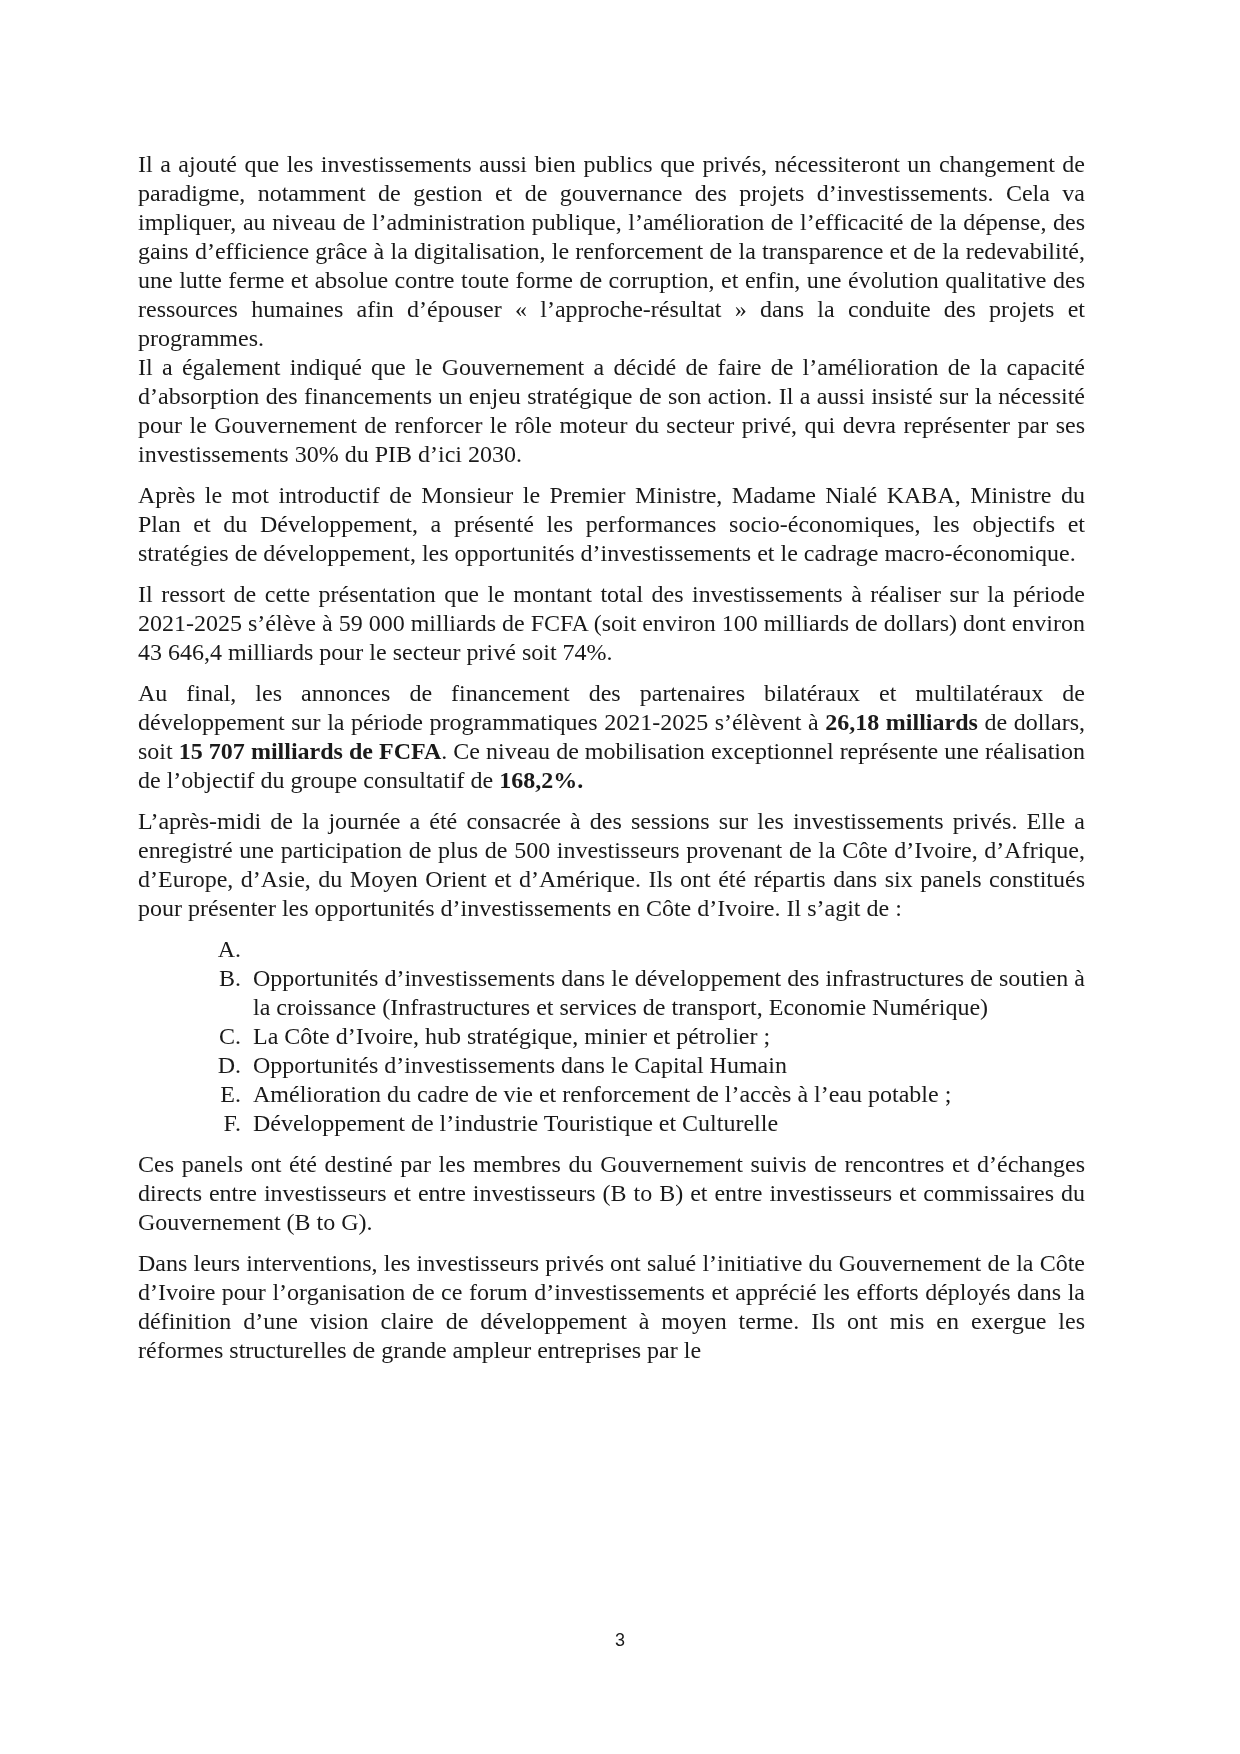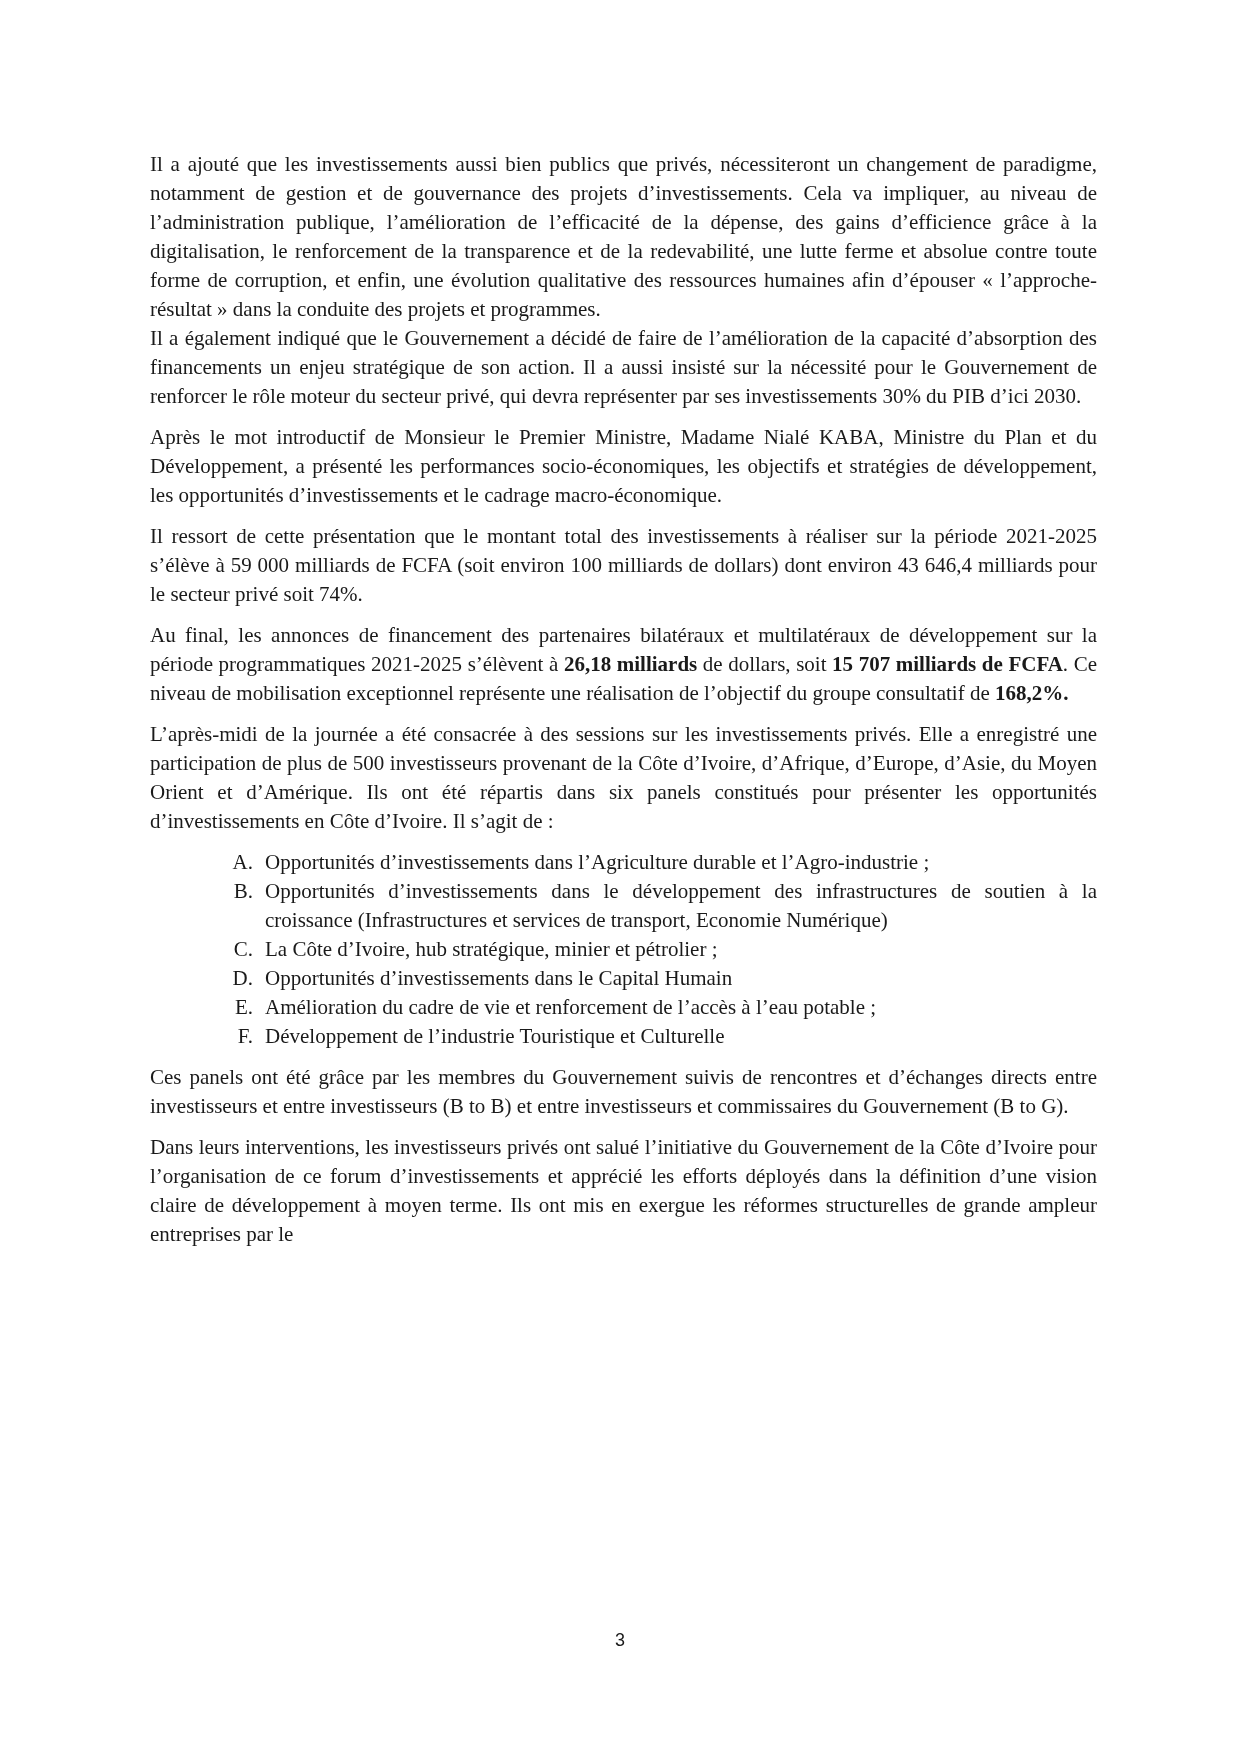--- a/index.html
+++ b/index.html
@@ -1,20 +1,20 @@
 <!DOCTYPE html>
 <html><head>
   <meta charset="utf-8">
   <style>
     html, body { margin: 0; padding: 0; background: #ffffff; }
     body { width: 1240px; height: 1754px; position: relative; overflow: hidden; }
     .page {
-      position: absolute; left: 150px; top: 150px; width: 947px;
+      position: absolute; left: 138px; top: 150px; width: 947px;
       font-family: "Liberation Serif", serif;
-      font-size: 21px; line-height: 29px; color: #1a1a1a;
+      font-size: 24px; line-height: 29px; color: #1a1a1a;
     }
     .para { margin: 0 0 12px 0; text-align: justify; }
     .para.tight { margin-bottom: 0; }
     .para b { font-weight: bold; }
     .list { margin: 12px 0 12px 0; padding: 0; list-style: none; }
     .list li { display: flex; text-align: justify; }
     .list .letter { width: 115px; text-align: right; padding-right: 12px; flex-shrink: 0; box-sizing: border-box; }
     .list .text { flex: 1; }
     .page-number {
       position: absolute; left: 0; width: 1240px; top: 1630px; text-align: center;
@@ -27,21 +27,20 @@
 <div class="page">
   <p class="para tight">Il a ajouté que les investissements aussi bien publics que privés, nécessiteront un changement de paradigme, notamment de gestion et de gouvernance des projets d’investissements. Cela va impliquer, au niveau de l’administration publique, l’amélioration de l’efficacité de la dépense, des gains d’efficience grâce à la digitalisation, le renforcement de la transparence et de la redevabilité, une lutte ferme et absolue contre toute forme de corruption, et enfin, une évolution qualitative des ressources humaines afin d’épouser « l’approche-résultat » dans la conduite des projets et programmes.</p>
   <p class="para">Il a également indiqué que le Gouvernement a décidé de faire de l’amélioration de la capacité d’absorption des financements un enjeu stratégique de son action. Il a aussi insisté sur la nécessité pour le Gouvernement de renforcer le rôle moteur du secteur privé, qui devra représenter par ses investissements 30% du PIB d’ici 2030.</p>
   <p class="para">Après le mot introductif de Monsieur le Premier Ministre, Madame Nialé KABA, Ministre du Plan et du Développement, a présenté les performances socio-économiques, les objectifs et stratégies de développement, les opportunités d’investissements et le cadrage macro-économique.</p>
   <p class="para">Il ressort de cette présentation que le montant total des investissements à réaliser sur la période 2021-2025 s’élève à 59 000 milliards de FCFA (soit environ 100 milliards de dollars) dont environ 43 646,4 milliards pour le secteur privé soit 74%.</p>
   <p class="para"><span>Au final, les annonces de financement des partenaires bilatéraux et multilatéraux de développement sur la période programmatiques 2021-2025 s’élèvent à </span><b>26,18 milliards</b><span> de dollars, soit </span><b>15 707 milliards de FCFA</b><span>. Ce niveau de mobilisation exceptionnel représente une réalisation de l’objectif du groupe consultatif de </span><b>168,2%.</b></p>
   <p class="para tight">L’après-midi de la journée a été consacrée à des sessions sur les investissements privés. Elle a enregistré une participation de plus de 500 investisseurs provenant de la Côte d’Ivoire, d’Afrique, d’Europe, d’Asie, du Moyen Orient et d’Amérique. Ils ont été répartis dans six panels constitués pour présenter les opportunités d’investissements en Côte d’Ivoire. Il s’agit de :</p>
   <ul class="list">
     <li>
         <span class="letter">A.</span>
-        <span class="text">Opportunités d’investissements dans l’Agriculture durable et l’Agro-industrie ;</span>
       </li>
     <li>
         <span class="letter">B.</span>
         <span class="text">Opportunités d’investissements dans le développement des infrastructures de soutien à la croissance (Infrastructures et services de transport, Economie Numérique)</span>
       </li>
     <li>
         <span class="letter">C.</span>
         <span class="text">La Côte d’Ivoire, hub stratégique, minier et pétrolier ;</span>
       </li>
     <li>
@@ -50,17 +49,17 @@
       </li>
     <li>
         <span class="letter">E.</span>
         <span class="text">Amélioration du cadre de vie et renforcement de l’accès à l’eau potable ;</span>
       </li>
     <li>
         <span class="letter">F.</span>
         <span class="text">Développement de l’industrie Touristique et Culturelle</span>
       </li>
   </ul>
-  <p class="para">Ces panels ont été grâce par les membres du Gouvernement suivis de rencontres et d’échanges directs entre investisseurs et entre investisseurs (B to B) et entre investisseurs et commissaires du Gouvernement (B to G).</p>
+  <p class="para">Ces panels ont été destiné par les membres du Gouvernement suivis de rencontres et d’échanges directs entre investisseurs et entre investisseurs (B to B) et entre investisseurs et commissaires du Gouvernement (B to G).</p>
   <p class="para">Dans leurs interventions, les investisseurs privés ont salué l’initiative du Gouvernement de la Côte d’Ivoire pour l’organisation de ce forum d’investissements et apprécié les efforts déployés dans la définition d’une vision claire de développement à moyen terme. Ils ont mis en exergue les réformes structurelles de grande ampleur entreprises par le</p>
 </div>
 
 <div class="page-number">3</div>
 
 </body></html>

